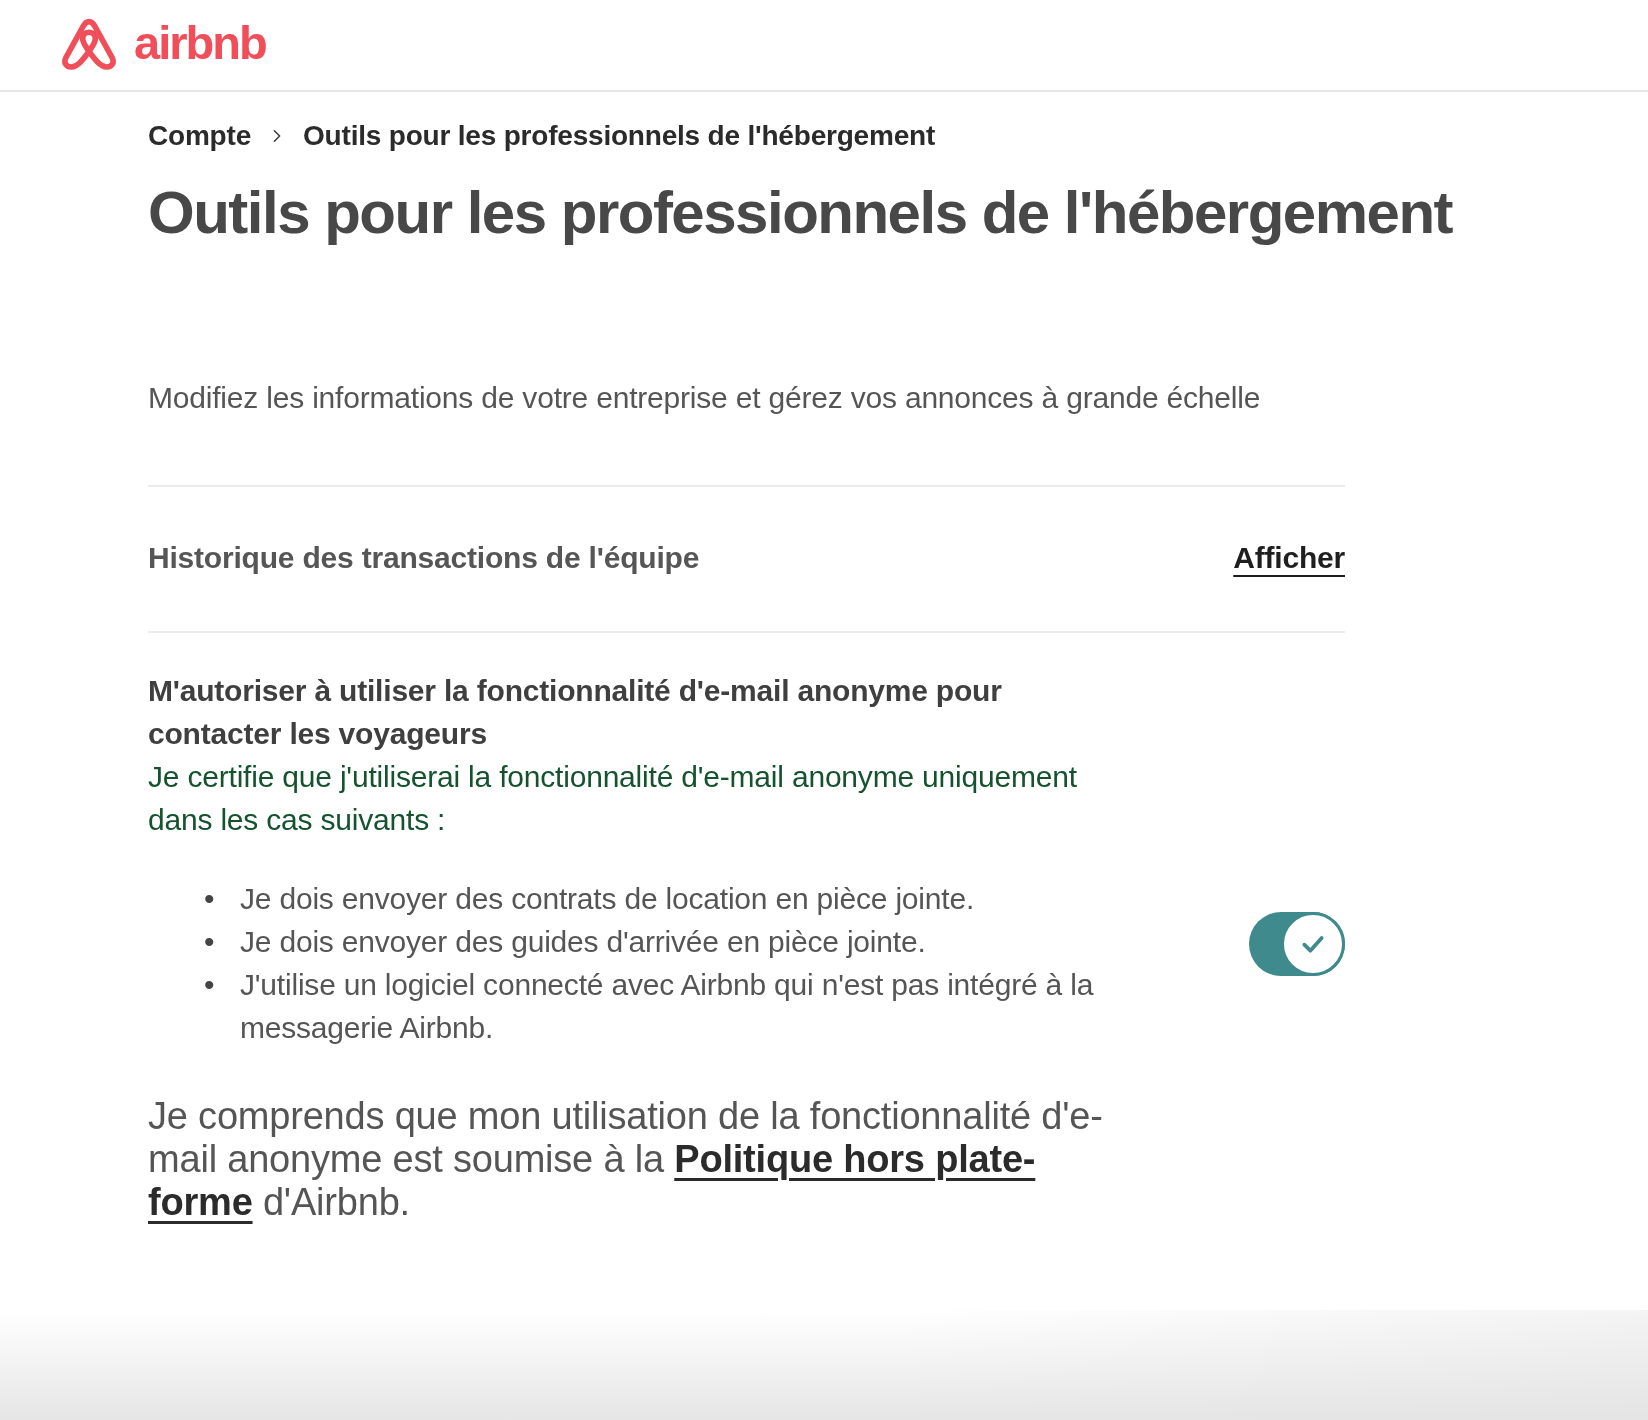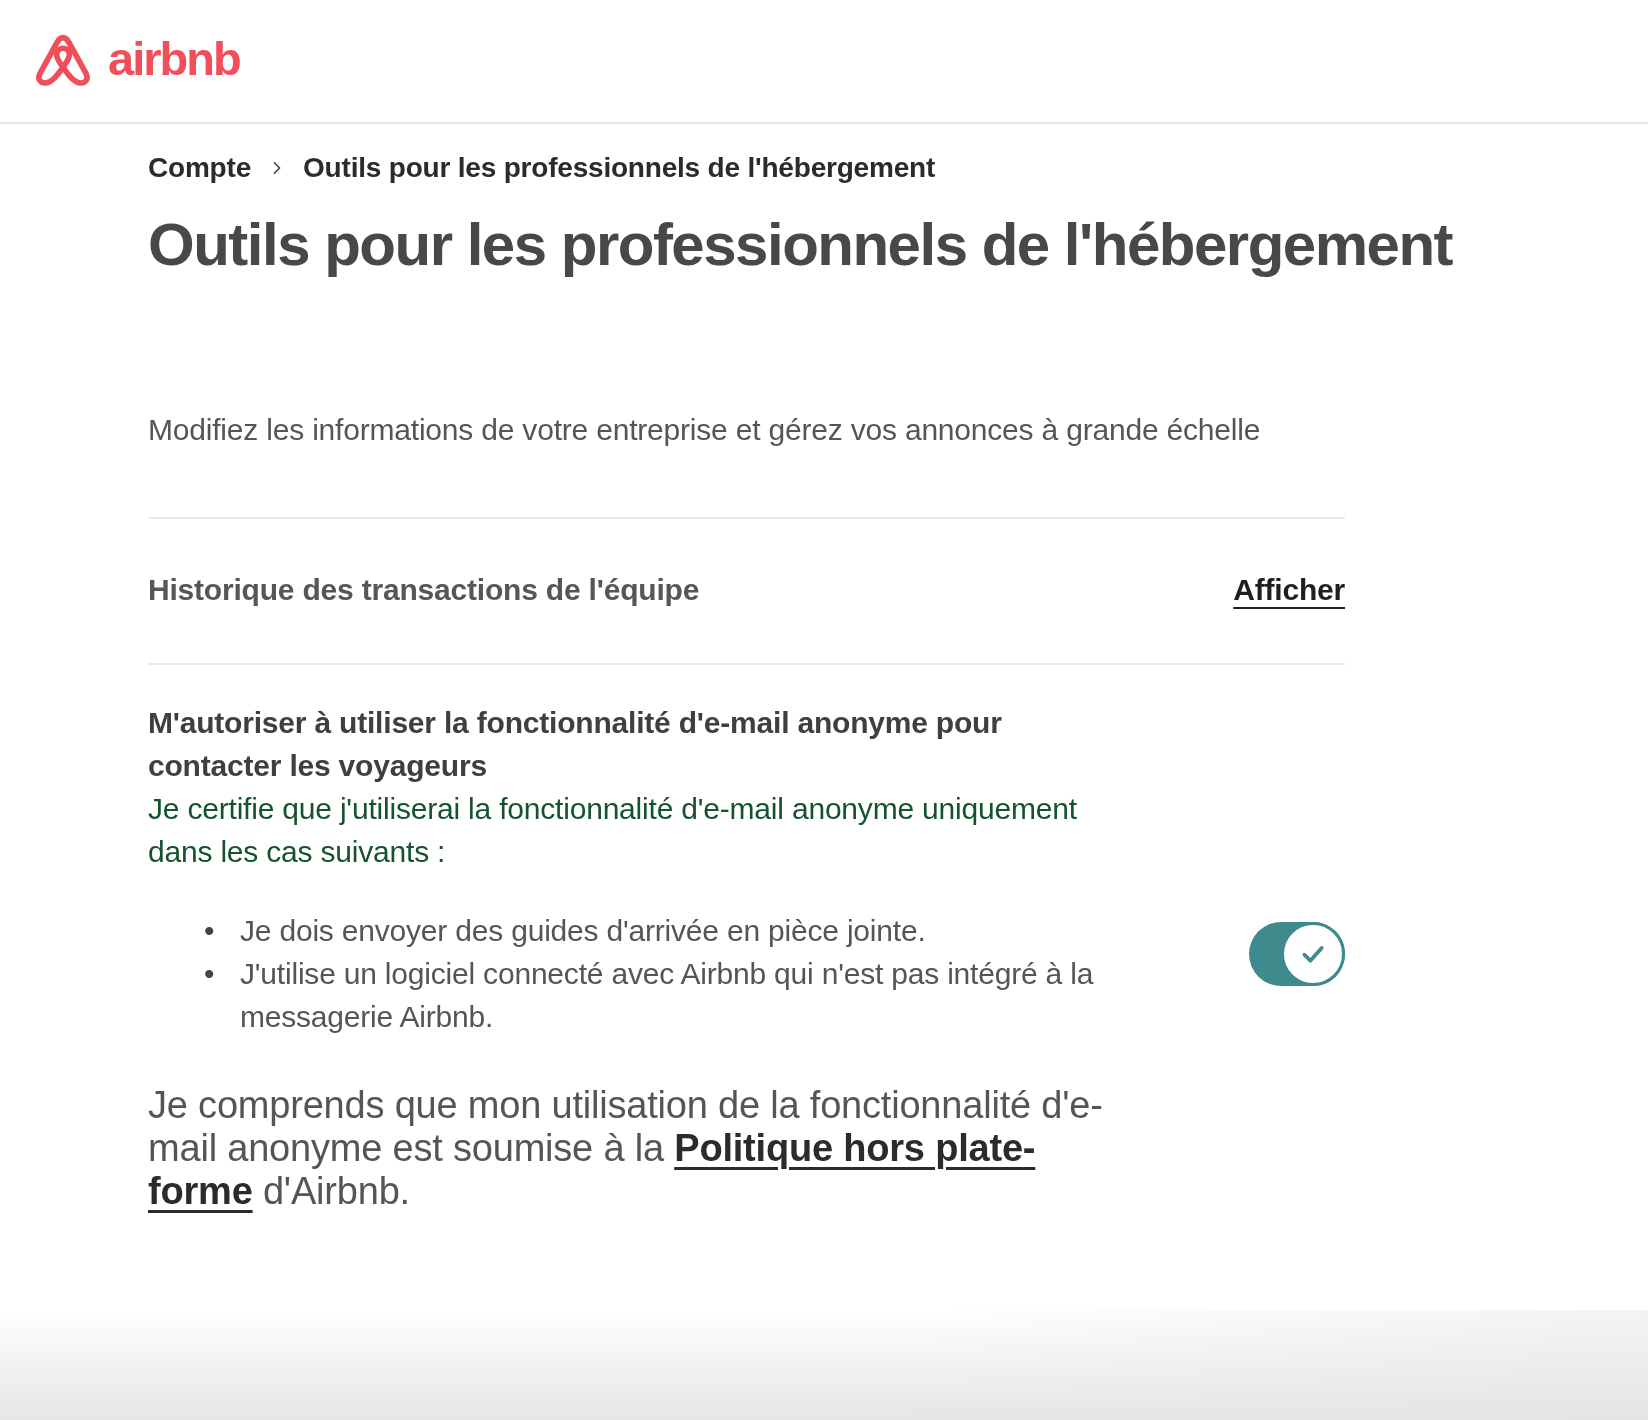--- a/index.html
+++ b/index.html
@@ -8,25 +8,25 @@
     font-family: "Liberation Sans", "DejaVu Sans", sans-serif;
     color: #4a4a4a;
     background: #ffffff;
     position: relative;
     overflow: hidden;
     letter-spacing: -0.2px;
   }
 
   
   .app-header {
-    height: 124px;
+    height: 92px;
     border-bottom: 2px solid #e8e8e8;
     display: flex;
     align-items: center;
-    padding-left: 30px;
+    padding-left: 56px;
     background: #fff;
   }
   .logo { display: flex; align-items: center; gap: 12px; cursor: pointer; }
   .wordmark {
     font-size: 47px;
     font-weight: 700;
     letter-spacing: -2px;
     color: #f04e59;
     line-height: 1;
     padding-bottom: 6px;
@@ -220,20 +220,21 @@
       </div>
     </section>
 
     <hr class="divider">
 
     <section class="sec-anon">
       <div class="anon-left">
         <h2 class="anon-title">M'autoriser à utiliser la fonctionnalité d'e-mail anonyme pour contacter les voyageurs</h2>
         <p class="anon-intro">Je certifie que j'utiliserai la fonctionnalité d'e-mail anonyme uniquement dans les cas suivants :</p>
         <ul class="anon-bullets">
+          <li>Je dois envoyer des contrats de location en pièce jointe.</li>
           <li>Je dois envoyer des guides d'arrivée en pièce jointe.</li>
           <li>J'utilise un logiciel connecté avec Airbnb qui n'est pas intégré à la messagerie Airbnb.</li>
         </ul>
         <p class="anon-footer"><span>Je comprends que mon utilisation de la fonctionnalité d'e-mail anonyme est soumise à la </span><a class="policy-link">Politique hors plate-forme</a><span> d'Airbnb.</span></p>
       </div>
 
       <button class="toggle" role="switch" aria-checked="true">
         <span class="knob">
           <span style="display:flex;">
             <svg width="32" height="32" viewBox="0 0 24 24" fill="none">

